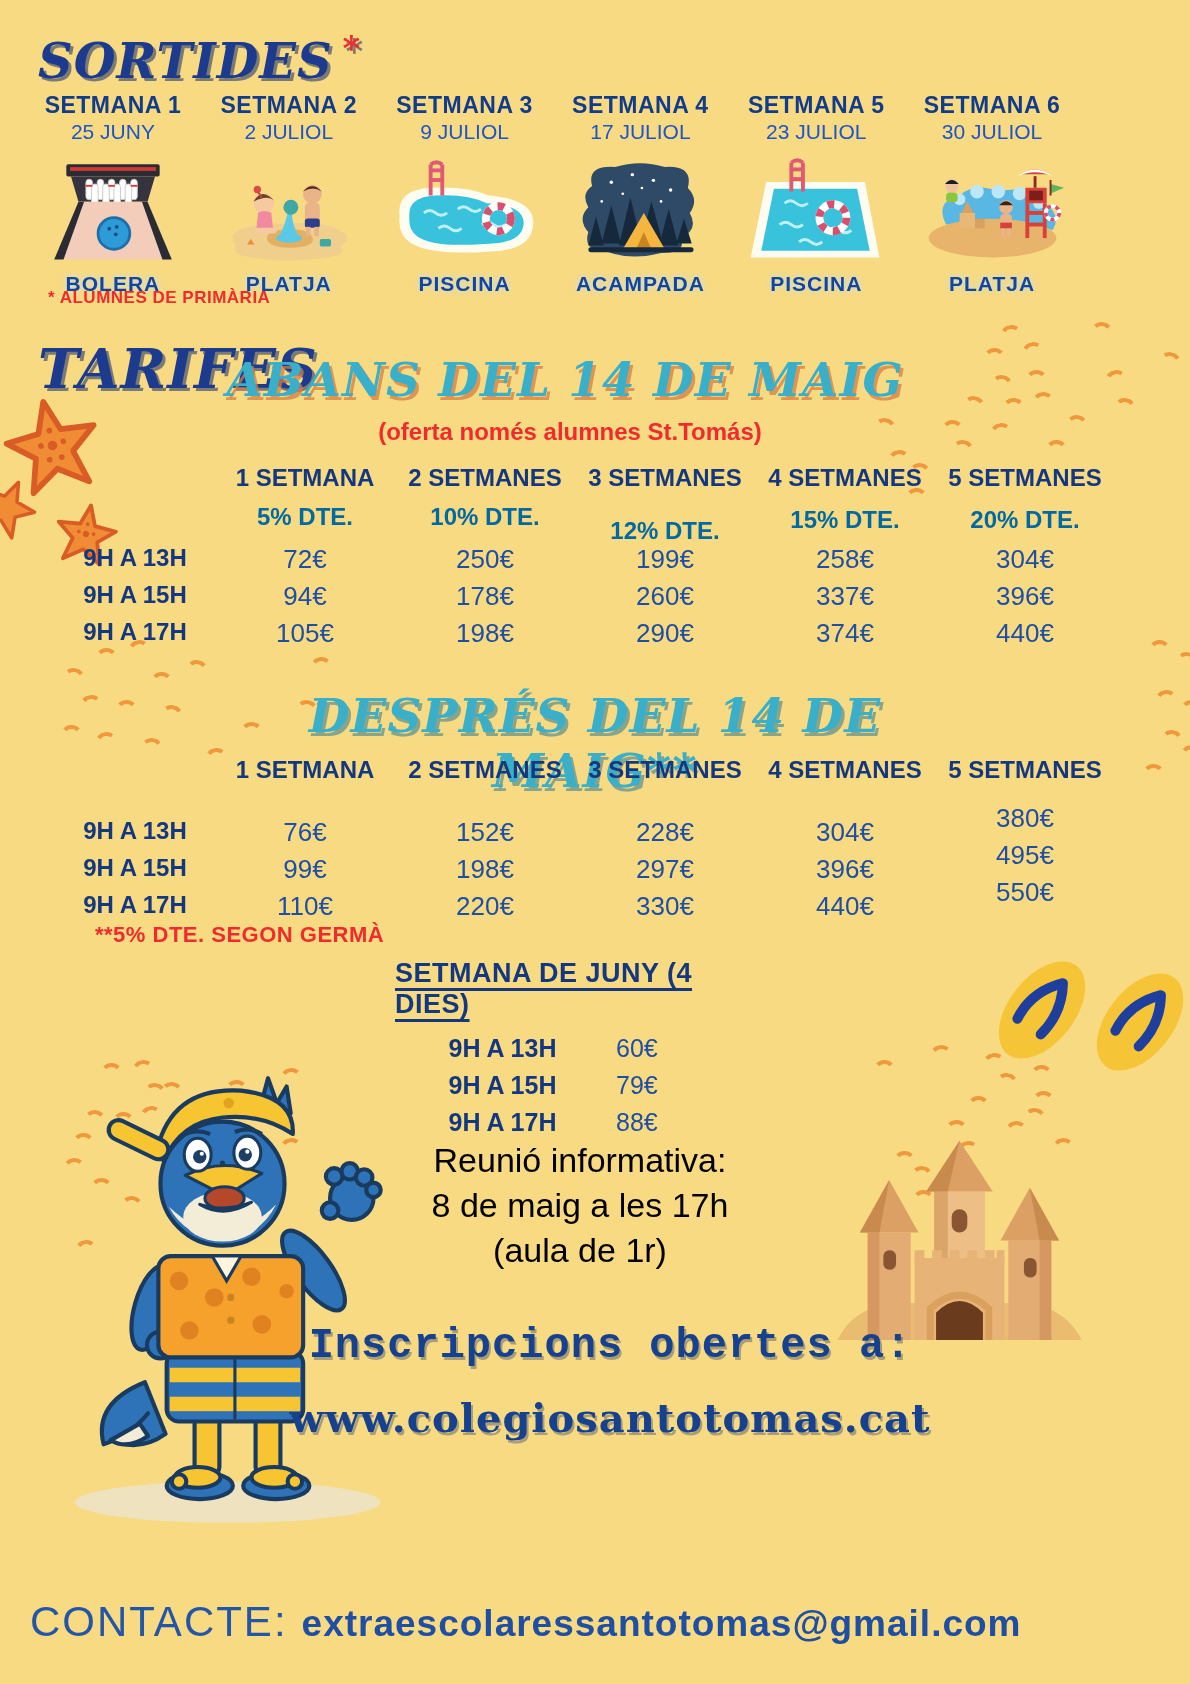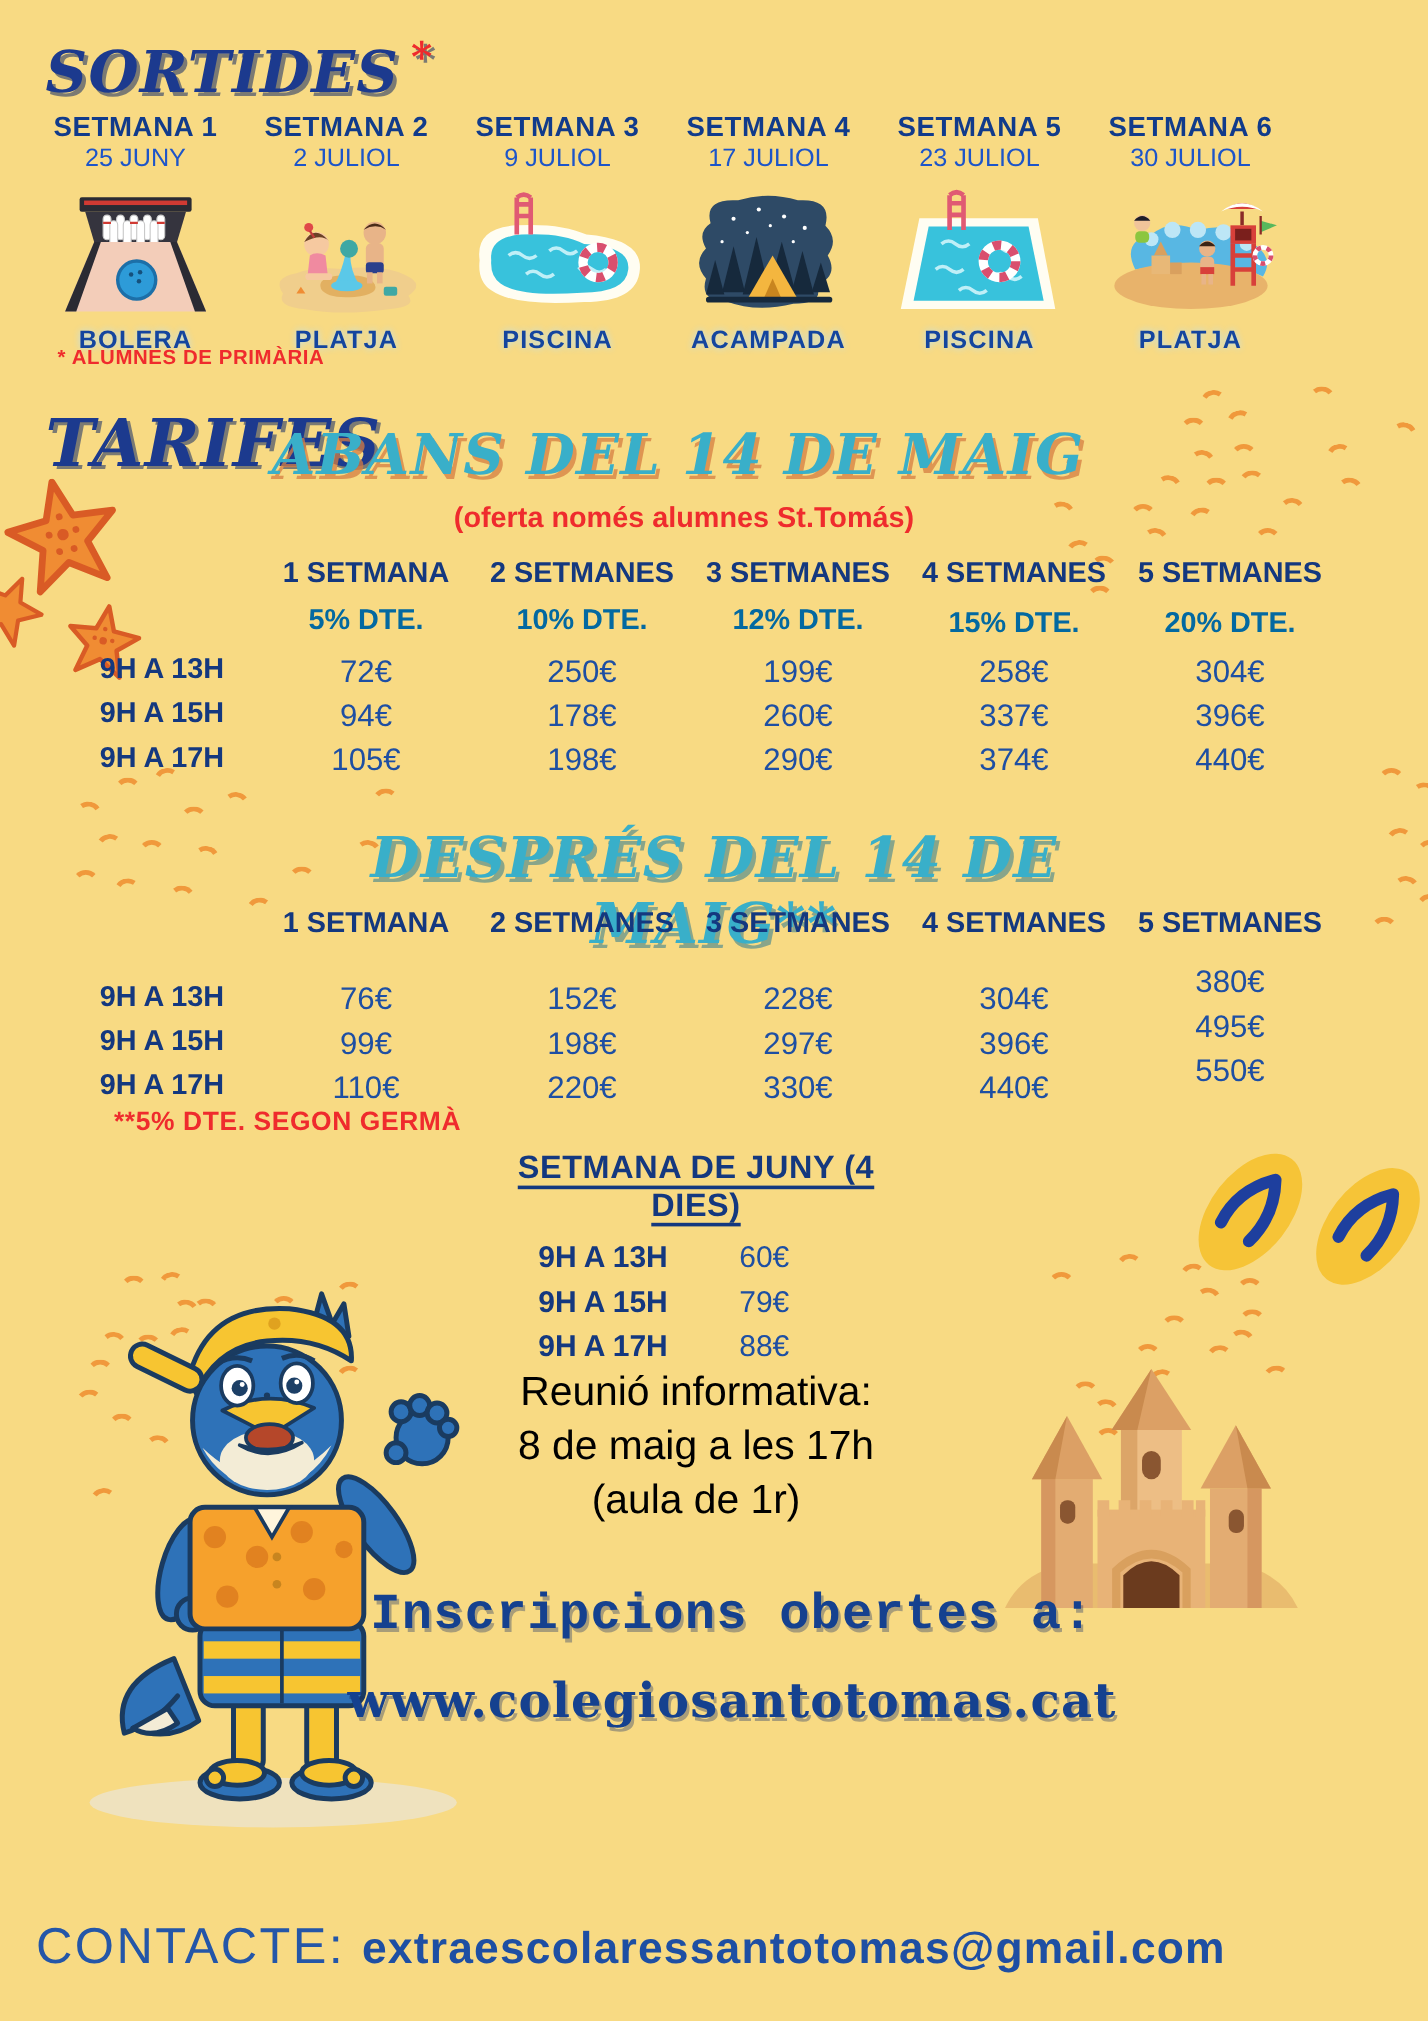--- a/index.html
+++ b/index.html
@@ -31,21 +31,21 @@
   .ptable{left:55px;top:0;width:1060px;display:grid;grid-template-columns:160px repeat(5,180px);}
   .ptable div{text-align:center;}
   .phead{font-size:24px;font-weight:bold;color:#14387F;padding:4px 0;}
   .pdisc{font-size:24px;font-weight:bold;color:#0369a1;padding:7px 0 10px;}
   .plabel{font-size:24px;font-weight:bold;color:#14387F;padding:3px 0;}
   .pval{font-size:26px;color:#1E4FA3;padding:3px 0;}
   .raise{position:relative;top:-14px;}
 
   .june{left:395px;top:958px;width:370px;}
   .june-title{font-size:27px;font-weight:bold;color:#14387F;text-decoration:underline;
-              text-decoration-thickness:3px;text-underline-offset:6px;letter-spacing:.5px;text-align:center;}
+              text-decoration-thickness:3px;text-underline-offset:6px;letter-spacing:.5px;text-align:left;}
   .june-grid{display:grid;grid-template-columns:215px 140px;margin-top:10px;}
   .june-grid .jl{font-size:25px;font-weight:bold;color:#14387F;text-align:center;padding:4px 0;}
   .june-grid .jv{font-size:25px;color:#1E4FA3;text-align:left;padding:4px 0 4px 6px;}
 
   .meeting{left:340px;top:1138px;width:480px;text-align:center;font-size:34px;color:#000000;line-height:1.32;}
 
   .slab{font-family:"DejaVu Serif",serif;font-weight:bold;}
   .signup-h{left:270px;top:1322px;width:680px;text-align:center;font-size:42px;color:#15418F;
             letter-spacing:1px;text-shadow:2px 3px 0 rgba(20,44,102,.35);font-family:Liberation Mono, monospace;}
   .signup-u{left:240px;top:1394px;width:740px;text-align:center;font-size:40px;color:#15418F;
@@ -394,21 +394,21 @@
   <div class="phead"></div>
   <div class="phead">1 SETMANA</div>
   <div class="phead">2 SETMANES</div>
   <div class="phead">3 SETMANES</div>
   <div class="phead">4 SETMANES</div>
   <div class="phead">5 SETMANES</div>
 
   <div class="pdisc"></div>
   <div class="pdisc">5% DTE.</div>
   <div class="pdisc">10% DTE.</div>
-  <div class="pdisc" style="position:relative;top:0;">12% DTE.</div>
+  <div class="pdisc" style="position:relative;top:14px;">12% DTE.</div>
   <div class="pdisc" style="position:relative;top:3px;">15% DTE.</div>
   <div class="pdisc" style="position:relative;top:3px;">20% DTE.</div>
 
   <div class="plabel">9H A 13H</div>
   <div class="pval">72€</div>
   <div class="pval">250€</div>
   <div class="pval">199€</div>
   <div class="pval">258€</div>
   <div class="pval">304€</div>
 

